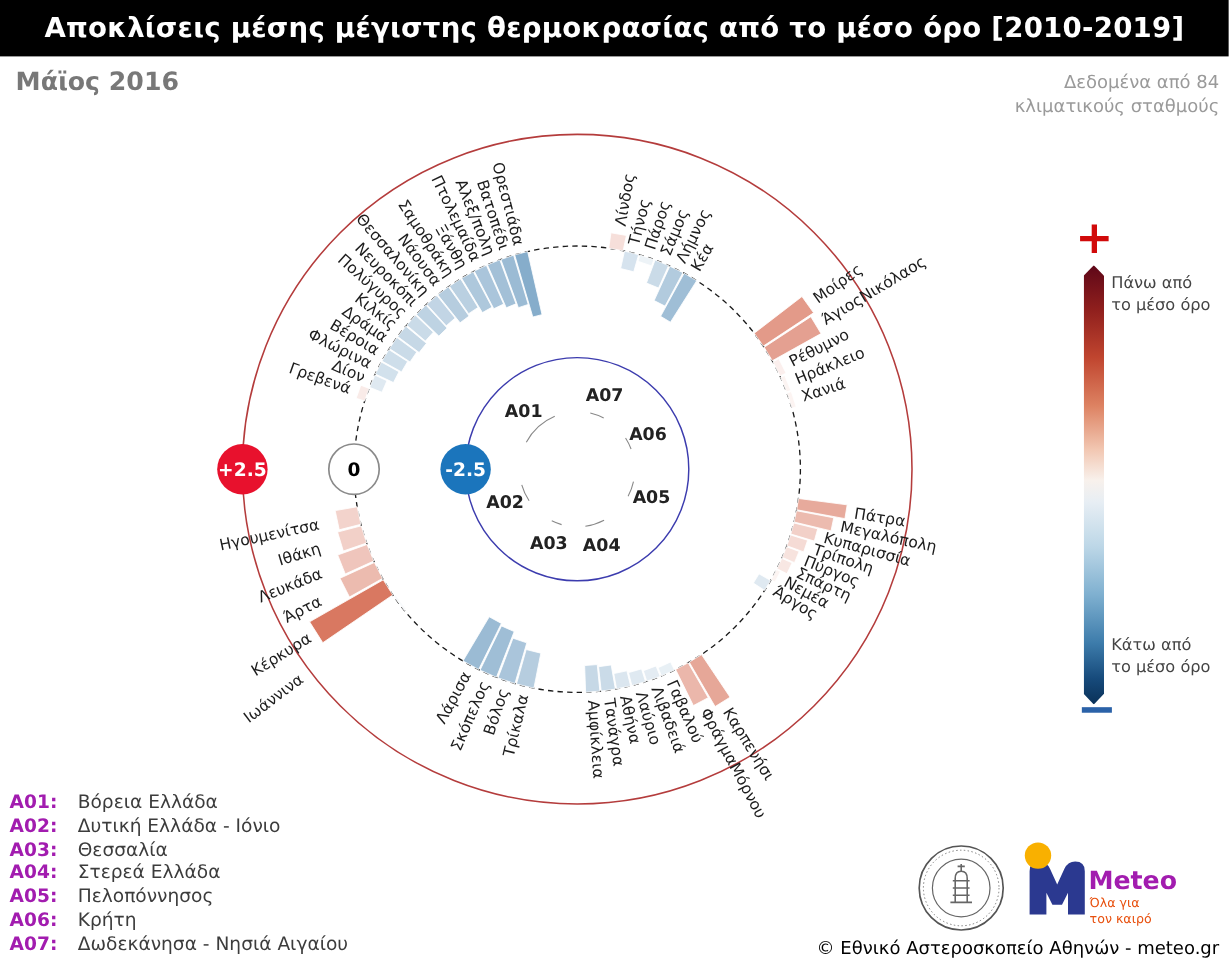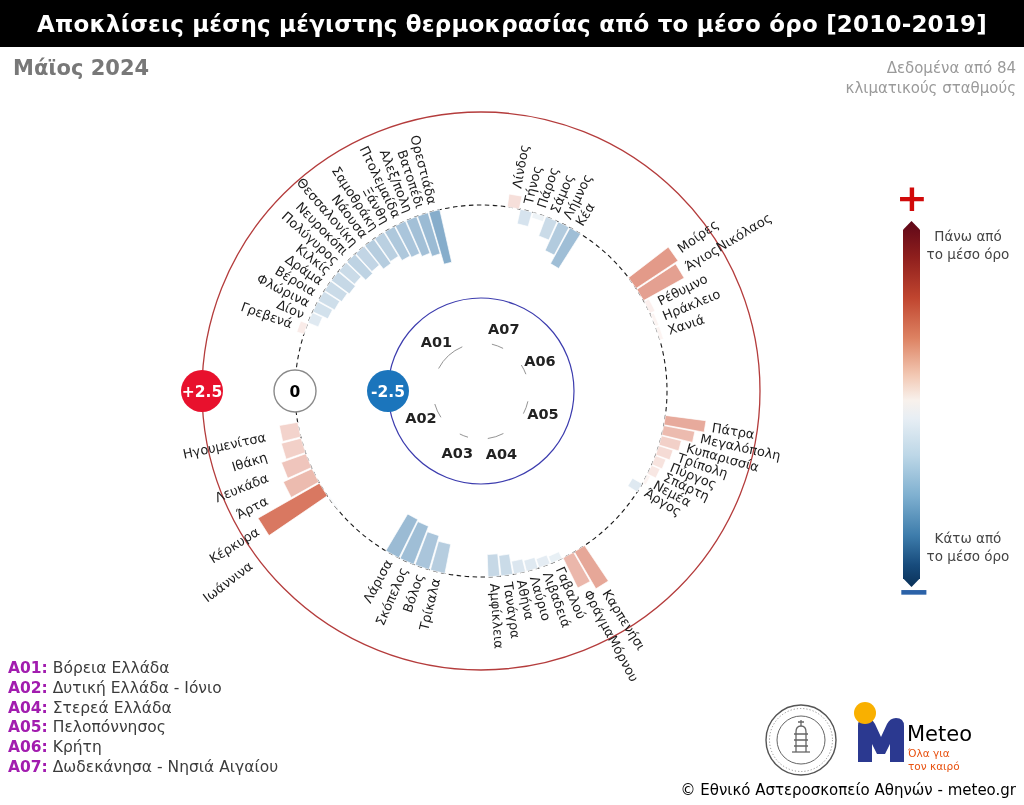--- a/index.html
+++ b/index.html
@@ -17,42 +17,42 @@
   .plus-sign{left:894px;top:176px;width:36px;text-align:center;font-size:38px;
              font-weight:700;color:#d10a0a;}
   .minus-sign{left:896px;top:568px;width:36px;text-align:center;font-size:40px;
               font-weight:700;color:#2b62a8;}
   .grad-bar{left:903px;top:221px;width:17px;height:366px;
             background:linear-gradient(to bottom,
               #5e0718 0%, #8f1f1d 10%, #c0452f 21%, #dd8262 32%, #f2c7b2 42%,
               #f8f1ec 49%, #e7eef4 54%, #bdd7e7 64%, #7fb0d0 75%, #3d7cab 86%,
               #174b7c 94%, #0a3158 100%);
             clip-path:polygon(50% 0%,100% 2.4%,100% 97.6%,50% 100%,0% 97.6%,0% 2.4%);}
-  .grad-label{width:84px;text-align:center;font-size:13.5px;line-height:1.32;color:#444;}
+  .grad-label{width:84px;font-size:13.5px;line-height:1.32;color:#444;}
   .grad-label.top{left:926px;top:228px;}
   .grad-label.bottom{left:926px;top:530px;}
   
   .region-legend{left:8px;top:659px;font-size:15.5px;line-height:19.8px;}
   .leg-code{font-weight:700;color:#a21caf;}
-  .leg-name{color:#3c3c3c;margin-left:5px;}
+  .leg-name{color:#3c3c3c;margin-left:17px;}
   
   .noa-seal{left:763px;top:702px;}
   .meteo-logo{left:852px;top:700px;width:160px;height:72px;}
-  .meteo-word{position:absolute;left:55px;top:22px;color:#000000;font-size:21px;font-weight:400;}
+  .meteo-word{position:absolute;left:55px;top:22px;color:#a21caf;font-size:21px;font-weight:700;}
   .meteo-tagline{position:absolute;left:56px;top:47px;color:#e8500e;font-size:10.5px;
                  line-height:1.25;width:60px;}
   .copyright{right:8px;top:781px;font-size:15px;color:#000000;}
 </style>
 </head>
 <body>
 
 <div class="abs titlebar">
   <span>Αποκλίσεις μέσης μέγιστης θερμοκρασίας από το μέσο όρο [2010-2019]</span>
 </div>
-<div class="abs subtitle">Μάϊος 2024</div>
+<div class="abs subtitle">Μάϊος 2016</div>
 <div class="abs datanote">Δεδομένα από 84 κλιματικούς σταθμούς</div>
 
 <svg id="chart" class="abs" width="1024" height="805" viewBox="0 0 1024 805">
     <circle cx="481" cy="391" r="279" fill="none" stroke="#b43c3c" stroke-width="1.3"></circle>
     <circle cx="481" cy="391" r="186" fill="none" stroke="#1a1a1a" stroke-width="1.1" stroke-dasharray="4.5 3.5"></circle>
     <circle cx="481" cy="391" r="93" fill="none" stroke="#3c3cae" stroke-width="1.2"></circle>
     <polygon points="296.8,331.9 300.7,321.0 307.6,323.7 303.9,334.2" fill="rgb(249,235,232)" stroke="#fff" stroke-width="0.7"></polygon>
     <text x="-200.44" y="0" dy="4.5" transform="translate(481,391) rotate(19.5)" text-anchor="end" font-size="13" fill="#1c1c1c">Γρεβενά</text>
     <polygon points="318.3,326.9 322.5,317.3 312.4,312.6 308.0,322.8" fill="rgb(223,233,241)" stroke="#fff" stroke-width="0.7"></polygon>
     <text x="-193" y="0" dy="4.5" transform="translate(481,391) rotate(23.22999999999999)" text-anchor="end" font-size="13" fill="#1c1c1c">Δίον</text>
@@ -182,20 +182,21 @@
 
 <div class="abs plus-sign">+</div>
 <div class="abs grad-bar"></div>
 <div class="abs grad-label top">Πάνω από το μέσο όρο</div>
 <div class="abs grad-label bottom">Κάτω από το μέσο όρο</div>
 <div class="abs minus-sign">−</div>
 
 <div class="abs region-legend">
   <div class="leg-row"><span class="leg-code">A01:</span><span class="leg-name">Βόρεια Ελλάδα</span></div>
   <div class="leg-row"><span class="leg-code">A02:</span><span class="leg-name">Δυτική Ελλάδα - Ιόνιο</span></div>
+  <div class="leg-row"><span class="leg-code">A03:</span><span class="leg-name">Θεσσαλία</span></div>
   <div class="leg-row"><span class="leg-code">A04:</span><span class="leg-name">Στερεά Ελλάδα</span></div>
   <div class="leg-row"><span class="leg-code">A05:</span><span class="leg-name">Πελοπόννησος</span></div>
   <div class="leg-row"><span class="leg-code">A06:</span><span class="leg-name">Κρήτη</span></div>
   <div class="leg-row"><span class="leg-code">A07:</span><span class="leg-name">Δωδεκάνησα - Νησιά Αιγαίου</span></div>
 </div>
 
 <svg class="abs noa-seal" width="76" height="76" viewBox="0 0 76 76">
   <circle cx="38" cy="38" r="35" fill="#fff" stroke="#555" stroke-width="1.4"></circle>
   <circle cx="38" cy="38" r="31.5" fill="none" stroke="#777" stroke-width="0.8" stroke-dasharray="1.2 2"></circle>
   <circle cx="38" cy="38" r="24" fill="none" stroke="#666" stroke-width="1"></circle>

